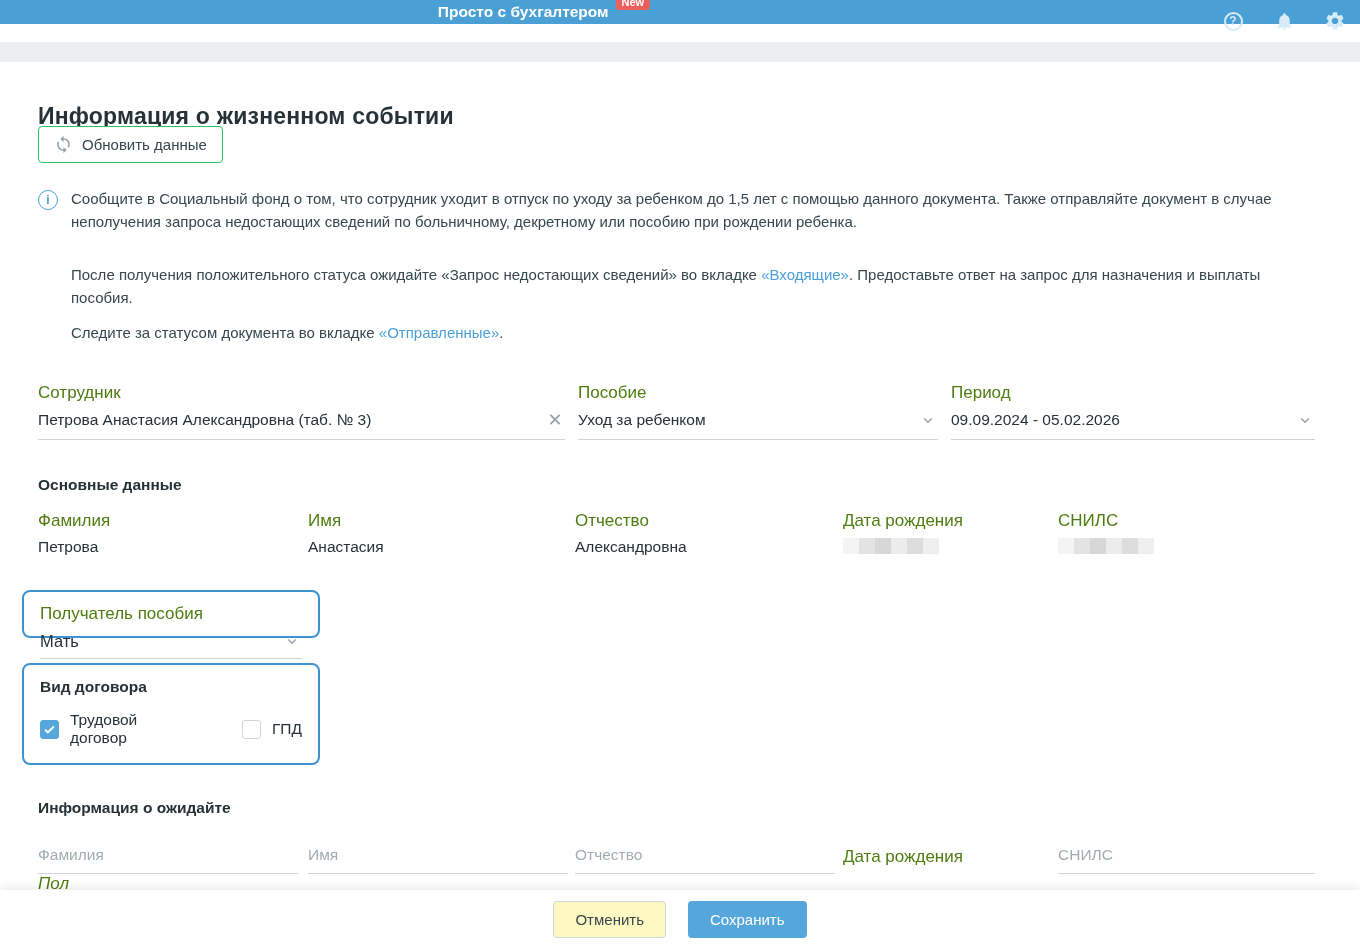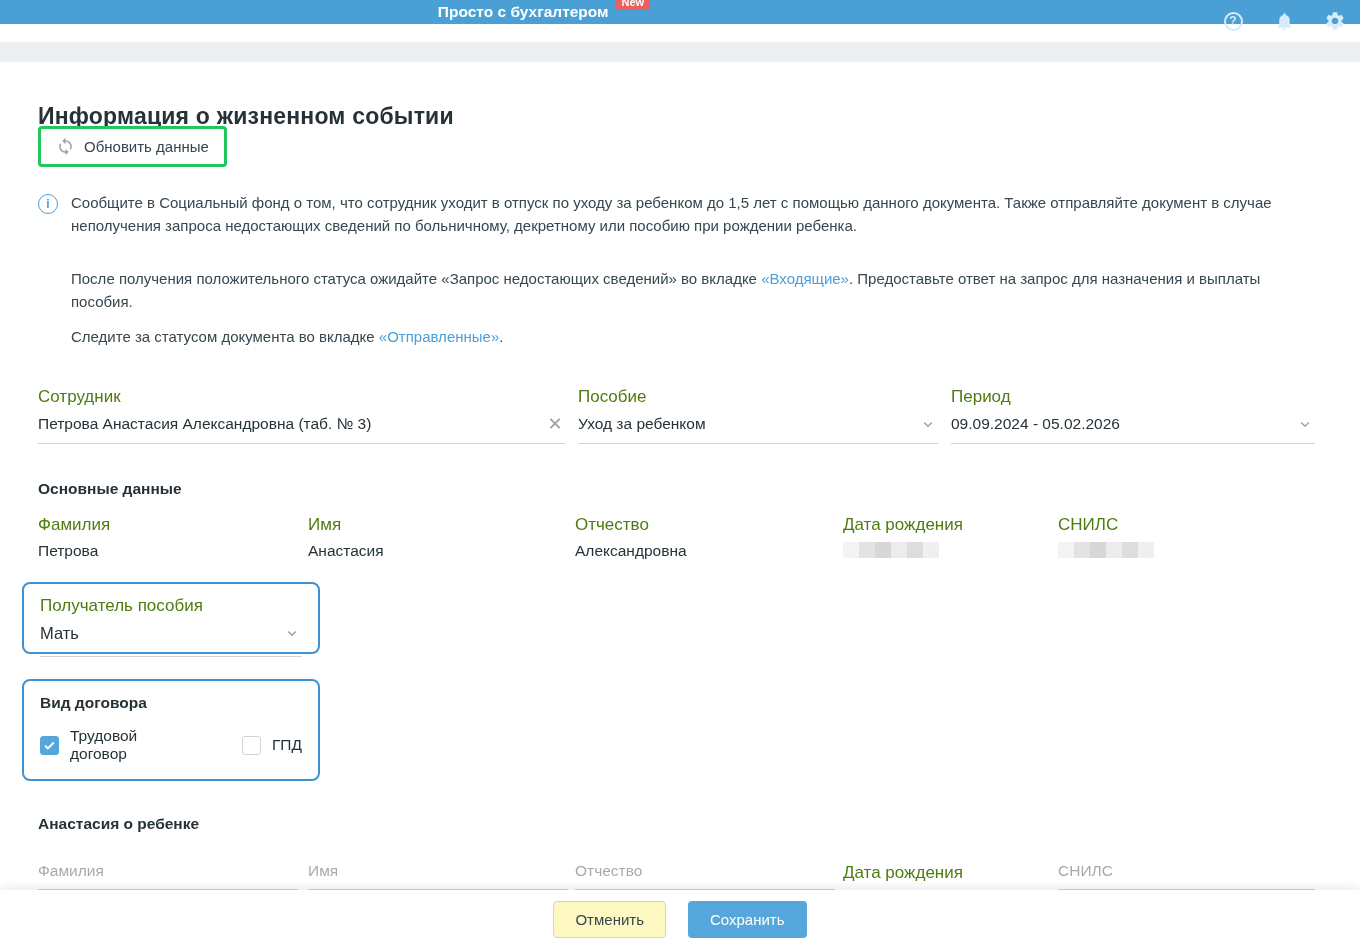--- a/index.html
+++ b/index.html
@@ -44,21 +44,21 @@
   
   .content {
     position: absolute; top: 62px; left: 0; right: 0; bottom: 58px;
     background: #fff; padding: 41px 45px 0 38px; overflow: hidden;
   }
 
   .page-head { display: flex; justify-content: space-between; align-items: flex-start; margin-bottom: 24px; flex-direction: column; }
   .page-title { font-size: 23px; font-weight: bold; color: #263238; letter-spacing: .2px; }
   .refresh-btn {
     display: flex; align-items: center; gap: 9px;
-    padding: 8px 15px; border: 3px solid #22c55e; border-radius: 4px;
+    padding: 8px 15px; border: 1px solid #22c55e; border-radius: 4px;
     background: #fff; font-size: 15px; color: #37474f; cursor: pointer;
     font-family: inherit; margin-top: -4px;
   }
   .refresh-btn svg { fill: #9AA2A8; }
 
   .info-block { display: flex; gap: 13px; }
   .info-icon {
     flex: 0 0 auto; width: 20px; height: 20px; border-radius: 50%;
     border: 1.5px solid #4A9FD8; color: #4A9FD8;
     display: flex; align-items: center; justify-content: center;
@@ -92,21 +92,21 @@
   .redacted span:nth-child(2){background:#e3e3e3}
   .redacted span:nth-child(3){background:#d7d7d7}
   .redacted span:nth-child(4){background:#ececec}
   .redacted span:nth-child(5){background:#dddddd}
   .redacted span:nth-child(6){background:#efefef}
 
   .highlight-box {
     border: 2px solid #3F92D2; border-radius: 8px;
     width: 298px; margin-left: -16px;
   }
-  .box-recipient { margin-top: 22px; padding: 12px 16px 0; height: 72px; }
+  .box-recipient { margin-top: 34px; padding: 12px 16px 0; height: 48px; }
   .box-contract { margin-top: 25px; padding: 13px 16px 16px; }
   .contract-options { display: flex; align-items: center; gap: 44px; margin-top: 15px; }
   .chk-item { display: flex; align-items: center; cursor: pointer; }
   .checkbox {
     width: 19px; height: 19px; border-radius: 3px; flex: 0 0 auto;
     display: flex; align-items: center; justify-content: center;
     border: 1.5px solid #CFD4D8; background: #fff;
   }
   .checkbox.checked { background: #55A7DB; border-color: #55A7DB; }
   .chk-label { font-size: 15.5px; color: #263238; margin-left: 11px; }
@@ -119,21 +119,21 @@
   .cell-pad { padding-right: 10px; }
   .uline-input {
     width: 100%; border: none; border-bottom: 1px solid #CFD4D8;
     padding: 0 0 9px; font-size: 15.5px; color: #263238;
     font-family: inherit; outline: none; background: transparent;
   }
   .uline-input::placeholder { color: #A4ABB0; opacity: 1; }
   .date-cell .uline-row { padding-bottom: 6px; }
   .cal-icon svg { fill: #9AA2A8; }
 
-  .gender-field { width: 260px; }
+  .gender-field { width: 260px; font-style: italic; }
 
   
   .footer {
     position: absolute; bottom: 0; left: 0; right: 0; height: 58px;
     background: #fff; box-shadow: 0 -3px 8px rgba(0,0,0,0.08);
     display: flex; align-items: center; justify-content: center; gap: 22px; z-index: 10;
   }
   .btn { font-family: inherit; font-size: 15px; border-radius: 4px; cursor: pointer; padding: 9px 21px; }
   .btn-cancel { background: #fef9c3; border: 1px solid #CFD4D8; color: #37474f; }
   .btn-save { background: #55A7DB; border: none; color: #fff; padding: 10px 22px; }
@@ -256,21 +256,21 @@
           <span></span>
           <span></span>
           <span></span>
         </div>
     </div>
   </div>
 
   <div class="highlight-box box-recipient">
     <div class="field">
       <div class="field-label">Получатель пособия</div>
-      <div class="uline-row" style="padding-bottom:13px">
+      <div class="uline-row" style="padding-bottom:7px">
         <span class="field-value" style="font-size:16.5px">Мать</span>
         <span class="mini-icon chev">
             <svg width="18" height="18" viewBox="0 0 24 24">
               <path d="M7 10l5 5 5-5" fill="none" stroke-width="2"></path>
             </svg>
           </span>
       </div>
     </div>
   </div>
 
@@ -285,21 +285,21 @@
         </span>
         <span class="chk-label">Трудовой договор</span>
       </label>
       <label class="chk-item">
         <span class="checkbox"></span>
         <span class="chk-label">ГПД</span>
       </label>
     </div>
   </div>
 
-  <h2 class="section-heading child-heading">Анастасия о ребенке</h2>
+  <h2 class="section-heading child-heading">Информация о ожидайте</h2>
   <div class="child-row">
     <div class="cell-pad">
       <input class="uline-input" placeholder="Фамилия" style="">
     </div>
     <div class="cell-pad" style="padding-right:7px">
       <input class="uline-input" placeholder="Имя" style="">
     </div>
     <div class="cell-pad" style="padding-right:8px">
       <input class="uline-input" placeholder="Отчество" style="">
     </div>

